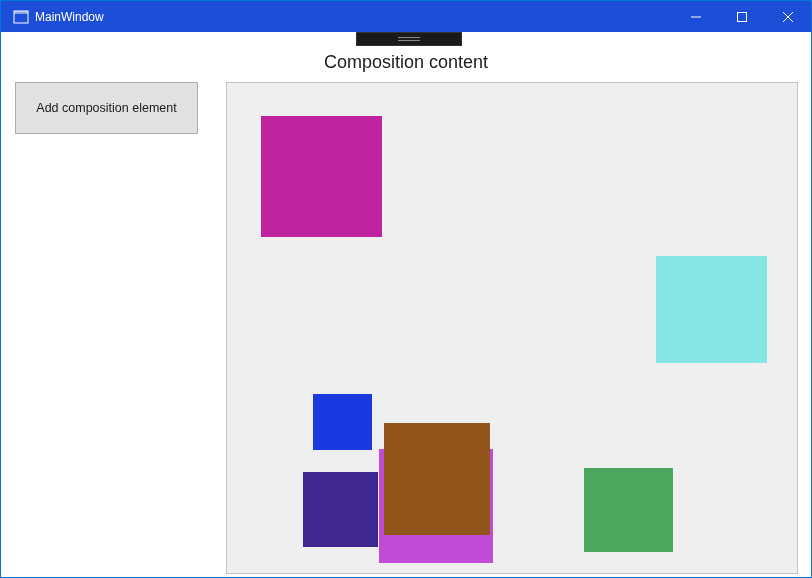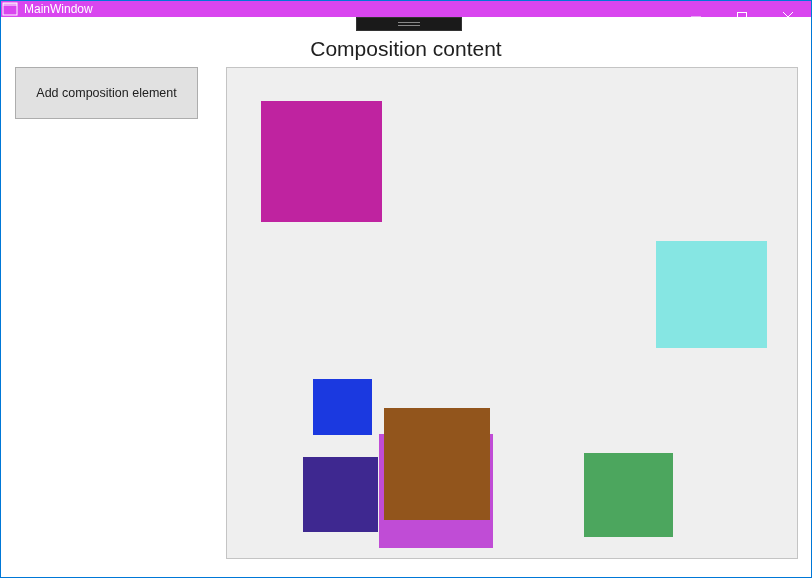--- a/index.html
+++ b/index.html
@@ -5,26 +5,26 @@
     * { margin: 0; padding: 0; box-sizing: border-box; }
     body {
       width: 812px;
       height: 578px;
       font-family: "Segoe UI", Tahoma, sans-serif;
       background: #ffffff;
       overflow: hidden;
       border: 1px solid #0078d7;
     }
     .titlebar {
-      height: 16px;
-      background: #d946ef;
+      height: 31px;
+      background: #1d4ed8;
       color: #ffffff;
       display: flex;
       align-items: center;
-      padding-left: 1px;
+      padding-left: 12px;
       position: relative;
     }
     .titlebar-icon {
       width: 16px;
       height: 16px;
       margin-right: 6px;
       display: inline-flex;
       align-items: center;
       justify-content: center;
     }
@@ -72,21 +72,21 @@
       height: 2px;
       border-top: 1px solid #888;
       border-bottom: 1px solid #888;
     }
     .heading {
       position: absolute;
       left: 0;
       right: 0;
       top: 20px;
       text-align: center;
-      font-size: 21px;
+      font-size: 18px;
       color: #202020;
     }
     .add-button {
       position: absolute;
       left: 14px;
       top: 50px;
       width: 183px;
       height: 52px;
       background: #e1e1e1;
       border: 1px solid #adadad;

